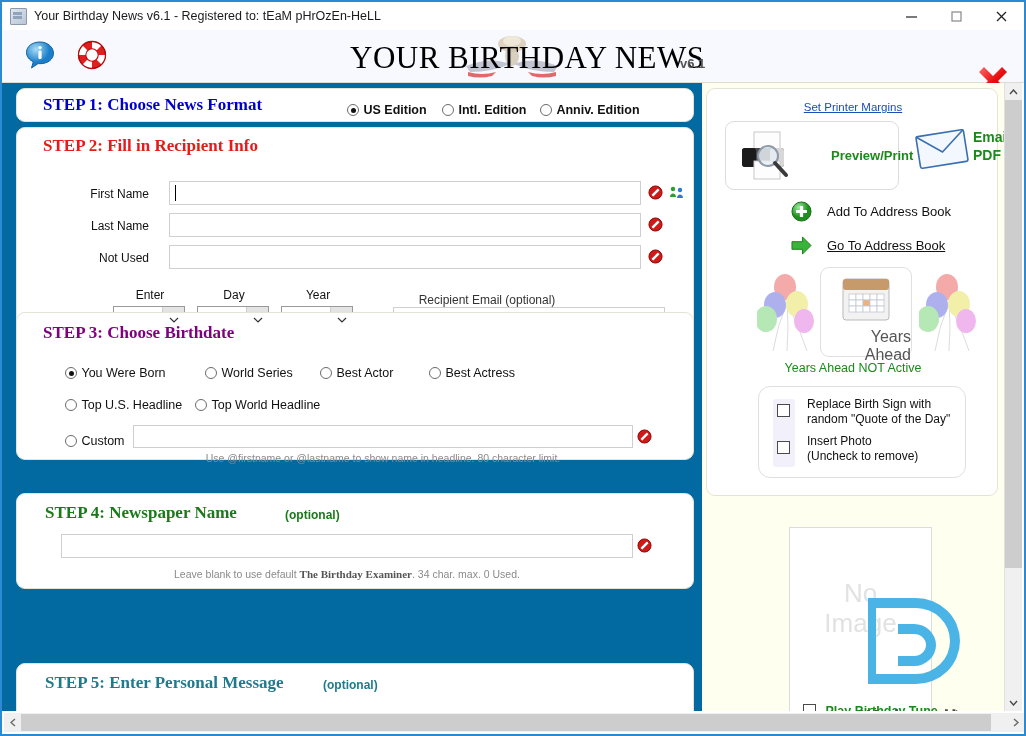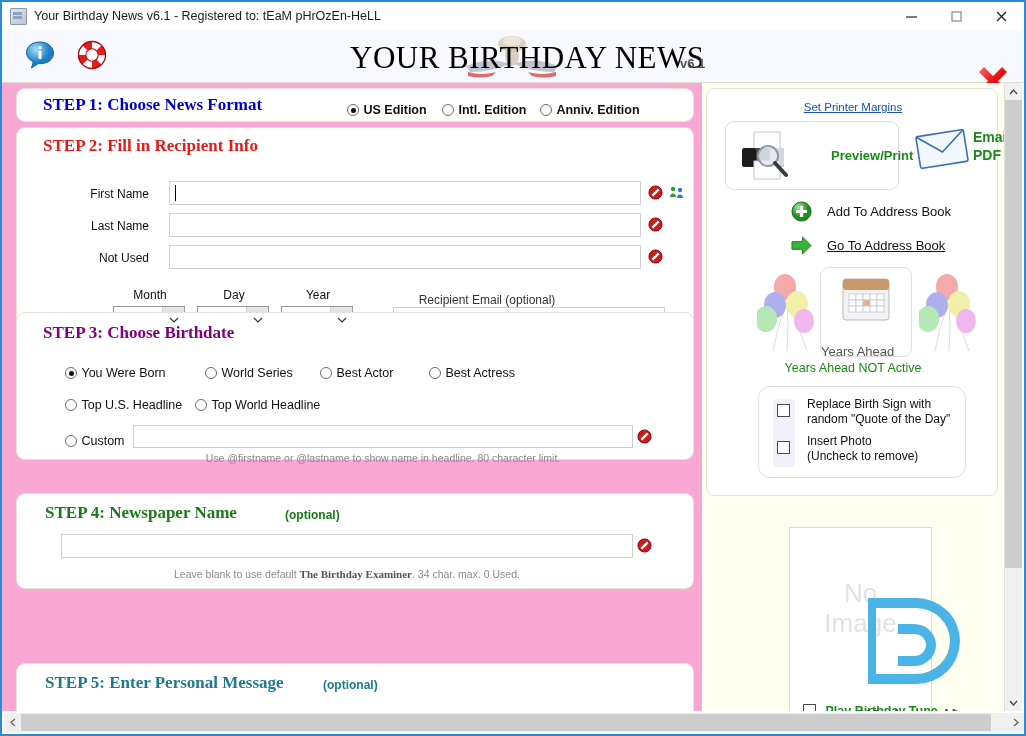--- a/index.html
+++ b/index.html
@@ -50,21 +50,21 @@
   }
   .brand-ver{
     position:absolute;left:348px;top:20px;font-size:13px;color:#555;
     font-family:"Liberation Sans",sans-serif;font-weight:bold;
   }
   .brand-eagle{position:absolute;left:120px;top:-4px;}
   .close-x{position:absolute;right:14px;top:34px;}
   
   .bodyarea{
     position:absolute;left:0;top:81px;width:1006px;height:628px;
-    background:#f9a8d4;overflow:hidden;
+    background:#0369a1;overflow:hidden;
   }
   .leftcol{position:absolute;left:0;top:0;width:700px;height:628px;}
   .rightcol{
     position:absolute;left:700px;top:0;width:306px;height:628px;background:#fffff0;
   }
   .panel{
     position:absolute;background:#fff;border:1px solid #e3e3d6;border-radius:9px;
     box-sizing:border-box;
   }
   .step-h{
@@ -272,21 +272,21 @@
 
         <div class="lbl" style="position:absolute;left:64px;top:123px;width:68px;text-align:right;">Not Used</div>
         <input class="tin" style="left: 152px; top: 117px; width: 472px; height: 24px;" value="">
         <div class="noicon" style="left:631px;top:121px;">
           <svg width="15" height="15" viewBox="0 0 16 16">
               <circle cx="8" cy="8" r="7" fill="#d01a1a" stroke="#8e0000" stroke-width="1"></circle>
               <rect x="3.2" y="6.8" width="9.6" height="2.6" rx="0.5" fill="#fff" transform="rotate(-45 8 8)"></rect>
             </svg>
         </div>
 
-        <div class="lbl" style="position:absolute;left:96px;top:160px;width:74px;text-align:center;">Month</div>
+        <div class="lbl" style="position:absolute;left:96px;top:160px;width:74px;text-align:center;">Enter</div>
         <div class="lbl" style="position:absolute;left:180px;top:160px;width:74px;text-align:center;">Day</div>
         <div class="lbl" style="position:absolute;left:264px;top:160px;width:74px;text-align:center;">Year</div>
 
         <div class="lbl" style="position:absolute;left:32px;top:186px;">Birthdate</div>
 
         <div class="sel" style="left:96px;top:178px;width:72px;height:27px;">
           <svg class="chev" viewBox="0 0 10 6">
               <path d="M1 1 L5 5 L9 1" fill="none" stroke="#333" stroke-width="1.2"></path>
             </svg>
         </div>
@@ -463,21 +463,21 @@
                 <rect x="22" y="23" width="7" height="6" fill="#f0b07a"></rect>
                 <rect x="29" y="23" width="7" height="6"></rect>
                 <rect x="36" y="23" width="7" height="6"></rect>
               <rect x="8" y="29" width="7" height="6"></rect>
                 <rect x="15" y="29" width="7" height="6"></rect>
                 <rect x="22" y="29" width="7" height="6"></rect>
                 <rect x="29" y="29" width="7" height="6"></rect>
                 <rect x="36" y="29" width="7" height="6"></rect>
             </g>
           </svg>
-          <div style="position:absolute;left:0;top:76px;width:90px;text-align:left;font-size:13px;color:#555;">Years Ahead</div>
+          <div style="position:absolute;left:0;top:60px;width:90px;text-align:right;font-size:16px;color:#555;">Years Ahead</div>
         </div>
 
         <div class="greenlabel" style="position:absolute;left:0;top:272px;width:292px;text-align:center;font-weight:normal;font-size:12.5px;">Years Ahead NOT Active</div>
 
         <div style="position:absolute;left:51px;top:297px;width:206px;height:90px;border:1px solid #e0e0e0;border-radius:12px;background:#fff;">
           <div style="position:absolute;left:14px;top:12px;background:#f2f0fb;width:22px;height:68px;border-radius:3px;"></div>
           <span class="chk" style="position:absolute;left:18px;top:17px;"></span>
           <div class="rlabel" style="position:absolute;left:48px;top:10px;font-size:12px;">Replace Birth Sign with</div>
           <div class="rlabel" style="position:absolute;left:48px;top:25px;font-size:12px;">random "Quote of the Day"</div>
           <span class="chk" style="position:absolute;left:18px;top:54px;"></span>

